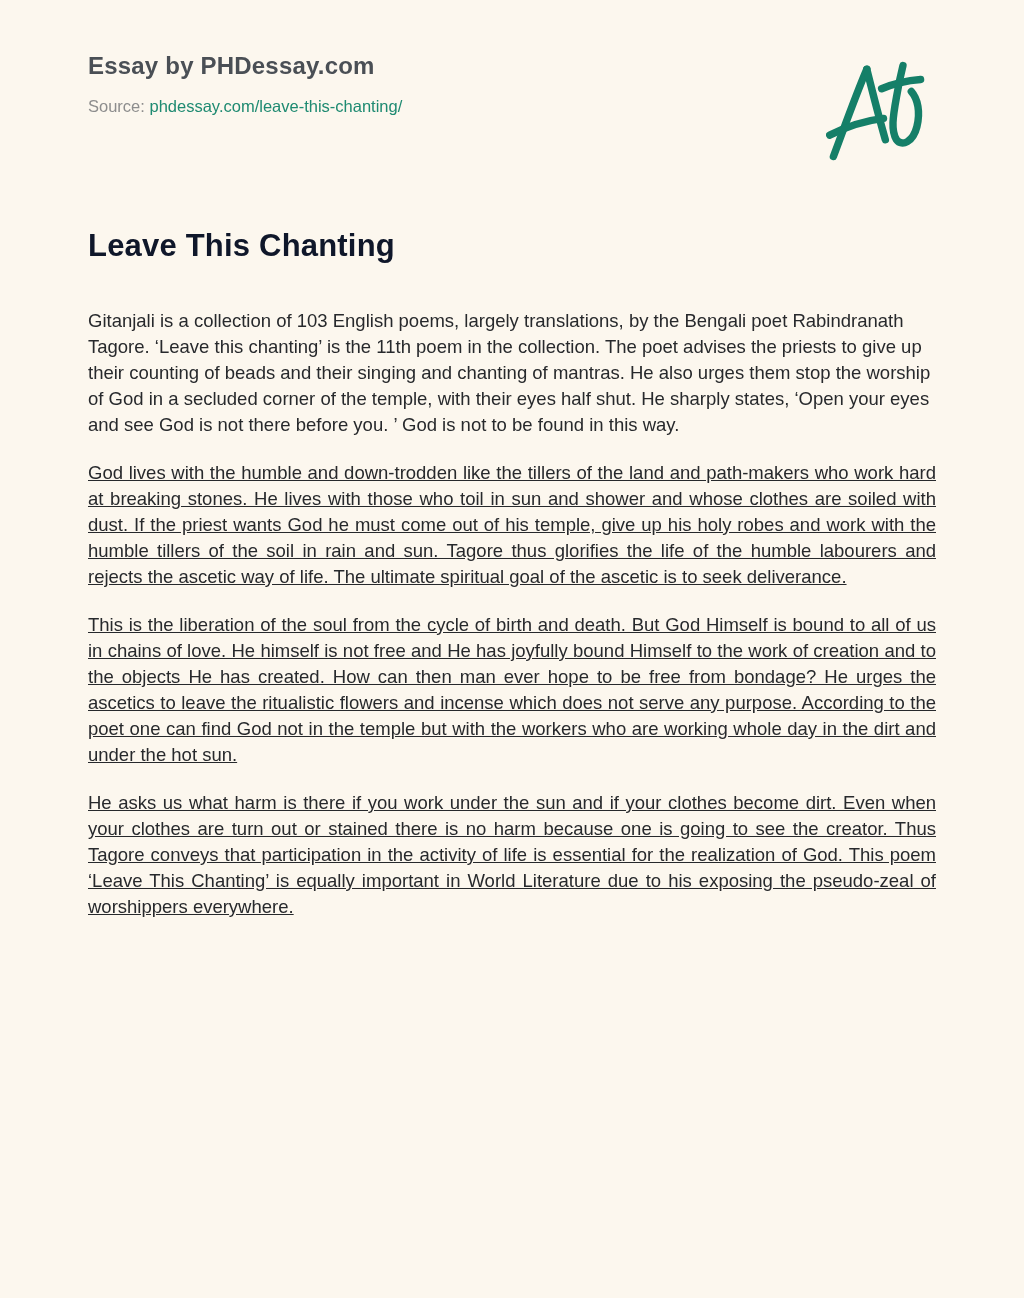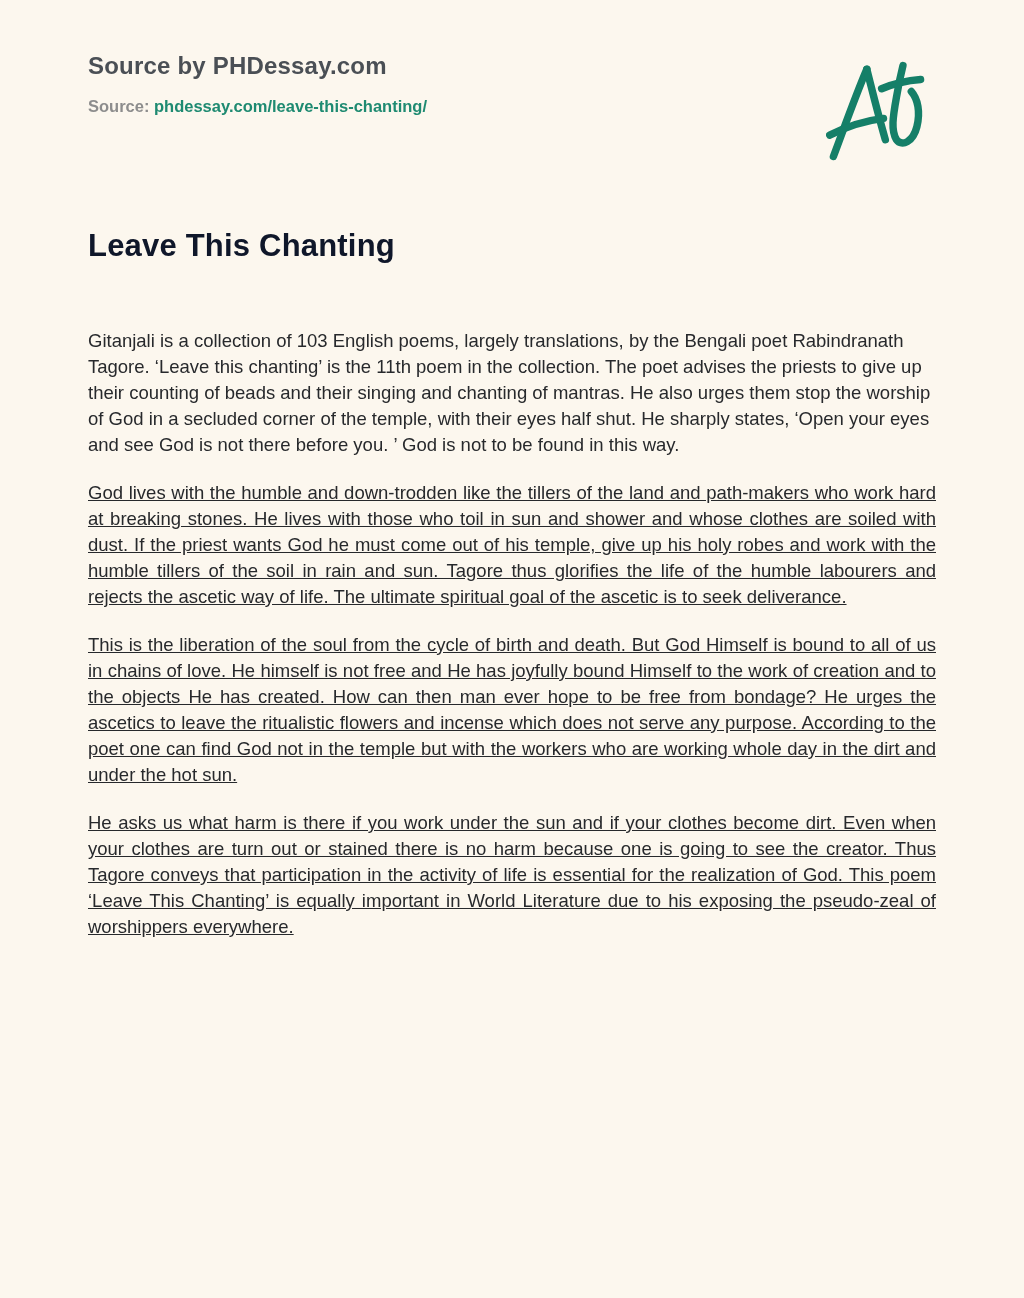--- a/index.html
+++ b/index.html
@@ -24,58 +24,57 @@
     font-size: 24px;
     font-weight: bold;
     color: #4a4f55;
     letter-spacing: 0.2px;
     margin-top: 6px;
   }
   .source-line {
     margin-top: 17px;
     font-size: 16.5px;
     color: #8d8d8d;
-    font-weight: bold;
   }
   .source-link {
     color: #1e8a71;
     text-decoration: none;
     cursor: pointer;
   }
   .logo {
     width: 102px;
     height: 102px;
     margin-top: 14px;
     margin-right: 8px;
     flex: 0 0 auto;
   }
   .essay-title {
     margin-top: 66px;
     font-size: 31px;
     font-weight: bold;
     color: #0f172a;
     letter-spacing: 0.2px;
   }
-  .essay-body { margin-top: 64px; }
+  .essay-body { margin-top: 44px; }
   .essay-body p {
     font-size: 18.5px;
     line-height: 26px;
     color: #27292c;
     margin-bottom: 22px;
   }
   .essay-body p.justified { text-align: justify; text-decoration: underline; }
 </style>
 </head>
 <body>
 
 <div class="page">
 
   <div class="header">
     <div class="header-left">
-      <div class="byline">Source by PHDessay.com</div>
+      <div class="byline">Essay by PHDessay.com</div>
       <div class="source-line">
         <span>Source:</span>
         <a class="source-link">phdessay.com/leave-this-chanting/</a>
       </div>
     </div>
 
     <div class="logo">
       <svg viewBox="0 0 110 110" width="102" height="102" fill="none" stroke="#157f68" stroke-width="8" stroke-linecap="round">
 
         <path d="M8 104 C20 72 32 38 44 10"></path>

